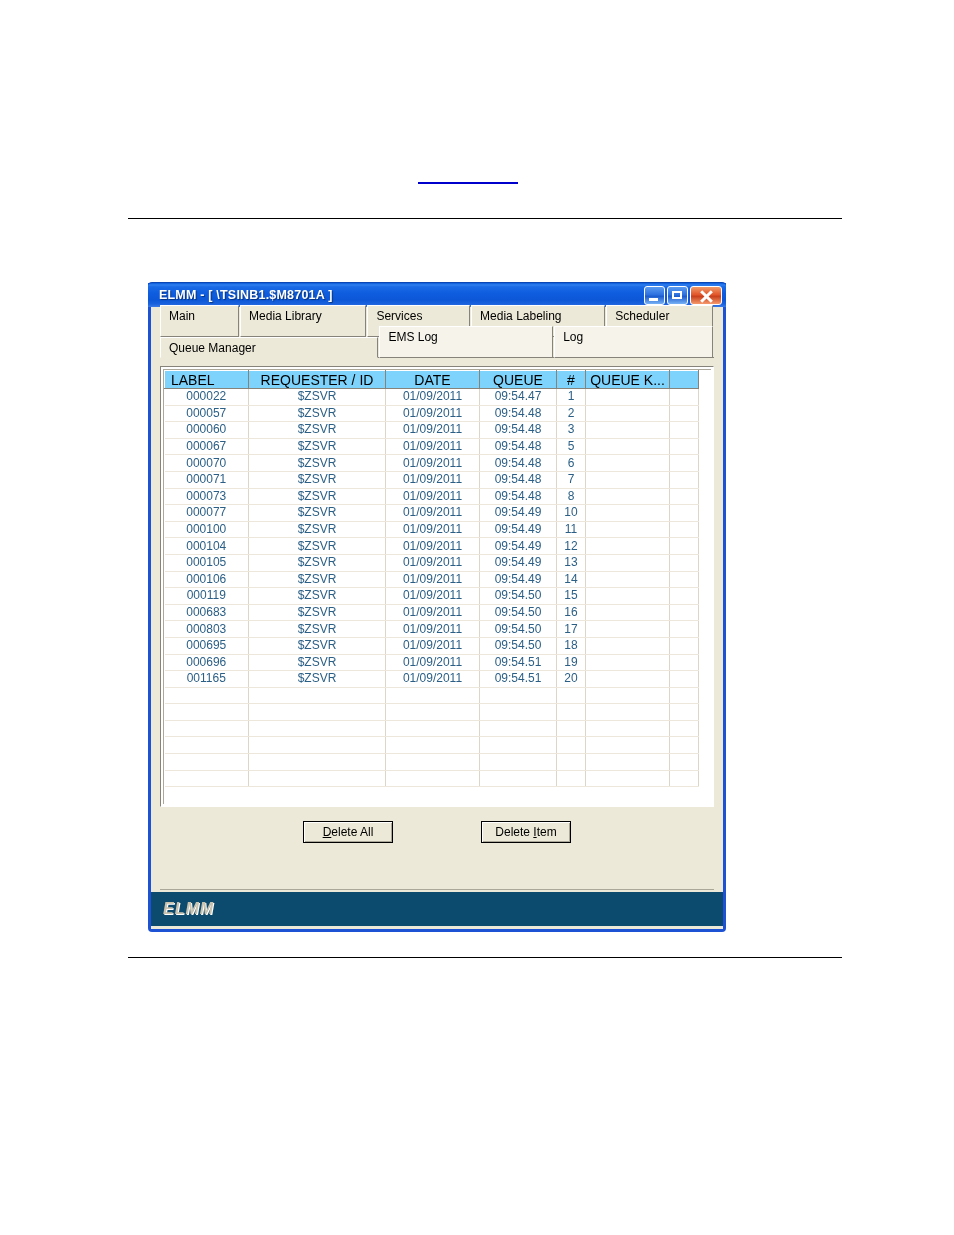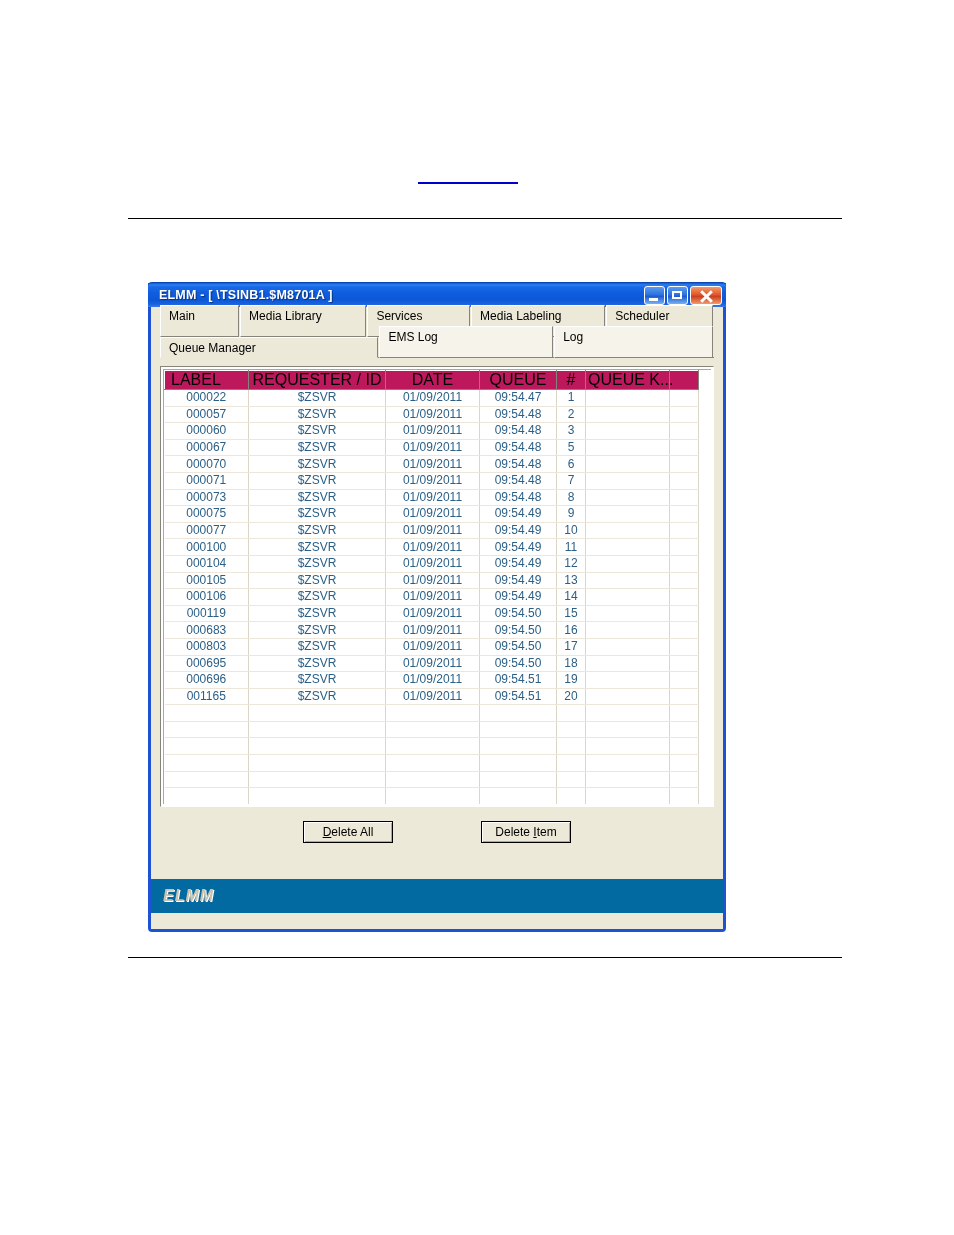--- a/index.html
+++ b/index.html
@@ -196,27 +196,27 @@
     position: relative;
   }
   table.grid {
     border-collapse: collapse;
     table-layout: fixed;
     width: 534px;
     font-size: 12px;
   }
   table.grid th {
     height: 18px;
-    background: #be185d;
+    background: #7dd3fc;
     border-right: 1px solid #85837a;
     border-bottom: 1px solid #85837a;
     border-top: 1px solid #ffffff;
     border-left: 1px solid #ffffff;
     font-weight: normal;
-    font-size: 16px;
+    font-size: 14px;
     color: #000000;
     text-align: center;
     box-sizing: border-box;
     padding: 0 2px;
     white-space: nowrap;
   }
   table.grid th.left { text-align: left; padding-left: 6px; }
   table.grid td {
     height: 16.6px;
     border-right: 1px solid #dcd6c8;
@@ -273,23 +273,23 @@
     position: absolute;
     left: 9px;
     right: 9px;
     bottom: 36px;
     height: 2px;
     border-top: 1px solid #aca899;
     border-bottom: 1px solid #ffffff;
   }
   .statusbar {
     position: absolute;
-    left: 0; right: 0; bottom: 16px;
+    left: 0; right: 0; bottom: 3px;
     height: 34px;
-    background: #0369a1;
+    background: #0c4a6e;
     display: flex;
     align-items: center;
     padding-left: 12px;
     box-sizing: border-box;
   }
   .status-text {
     font-size: 16px;
     font-weight: bold;
     font-style: italic;
     color: #c8c2ae;
@@ -417,29 +417,20 @@
               <tr>
                 <td class="c-label">000073</td>
                 <td class="c-req">$ZSVR</td>
                 <td class="c-date">01/09/2011</td>
                 <td class="c-time">09:54.48</td>
                 <td class="c-num">8</td>
                 <td class="c-queue"></td>
                 <td class="c-spare"></td>
               </tr>
               <tr>
-                <td class="c-label">000075</td>
-                <td class="c-req">$ZSVR</td>
-                <td class="c-date">01/09/2011</td>
-                <td class="c-time">09:54.49</td>
-                <td class="c-num">9</td>
-                <td class="c-queue"></td>
-                <td class="c-spare"></td>
-              </tr>
-              <tr>
                 <td class="c-label">000077</td>
                 <td class="c-req">$ZSVR</td>
                 <td class="c-date">01/09/2011</td>
                 <td class="c-time">09:54.49</td>
                 <td class="c-num">10</td>
                 <td class="c-queue"></td>
                 <td class="c-spare"></td>
               </tr>
               <tr>
                 <td class="c-label">000100</td>

